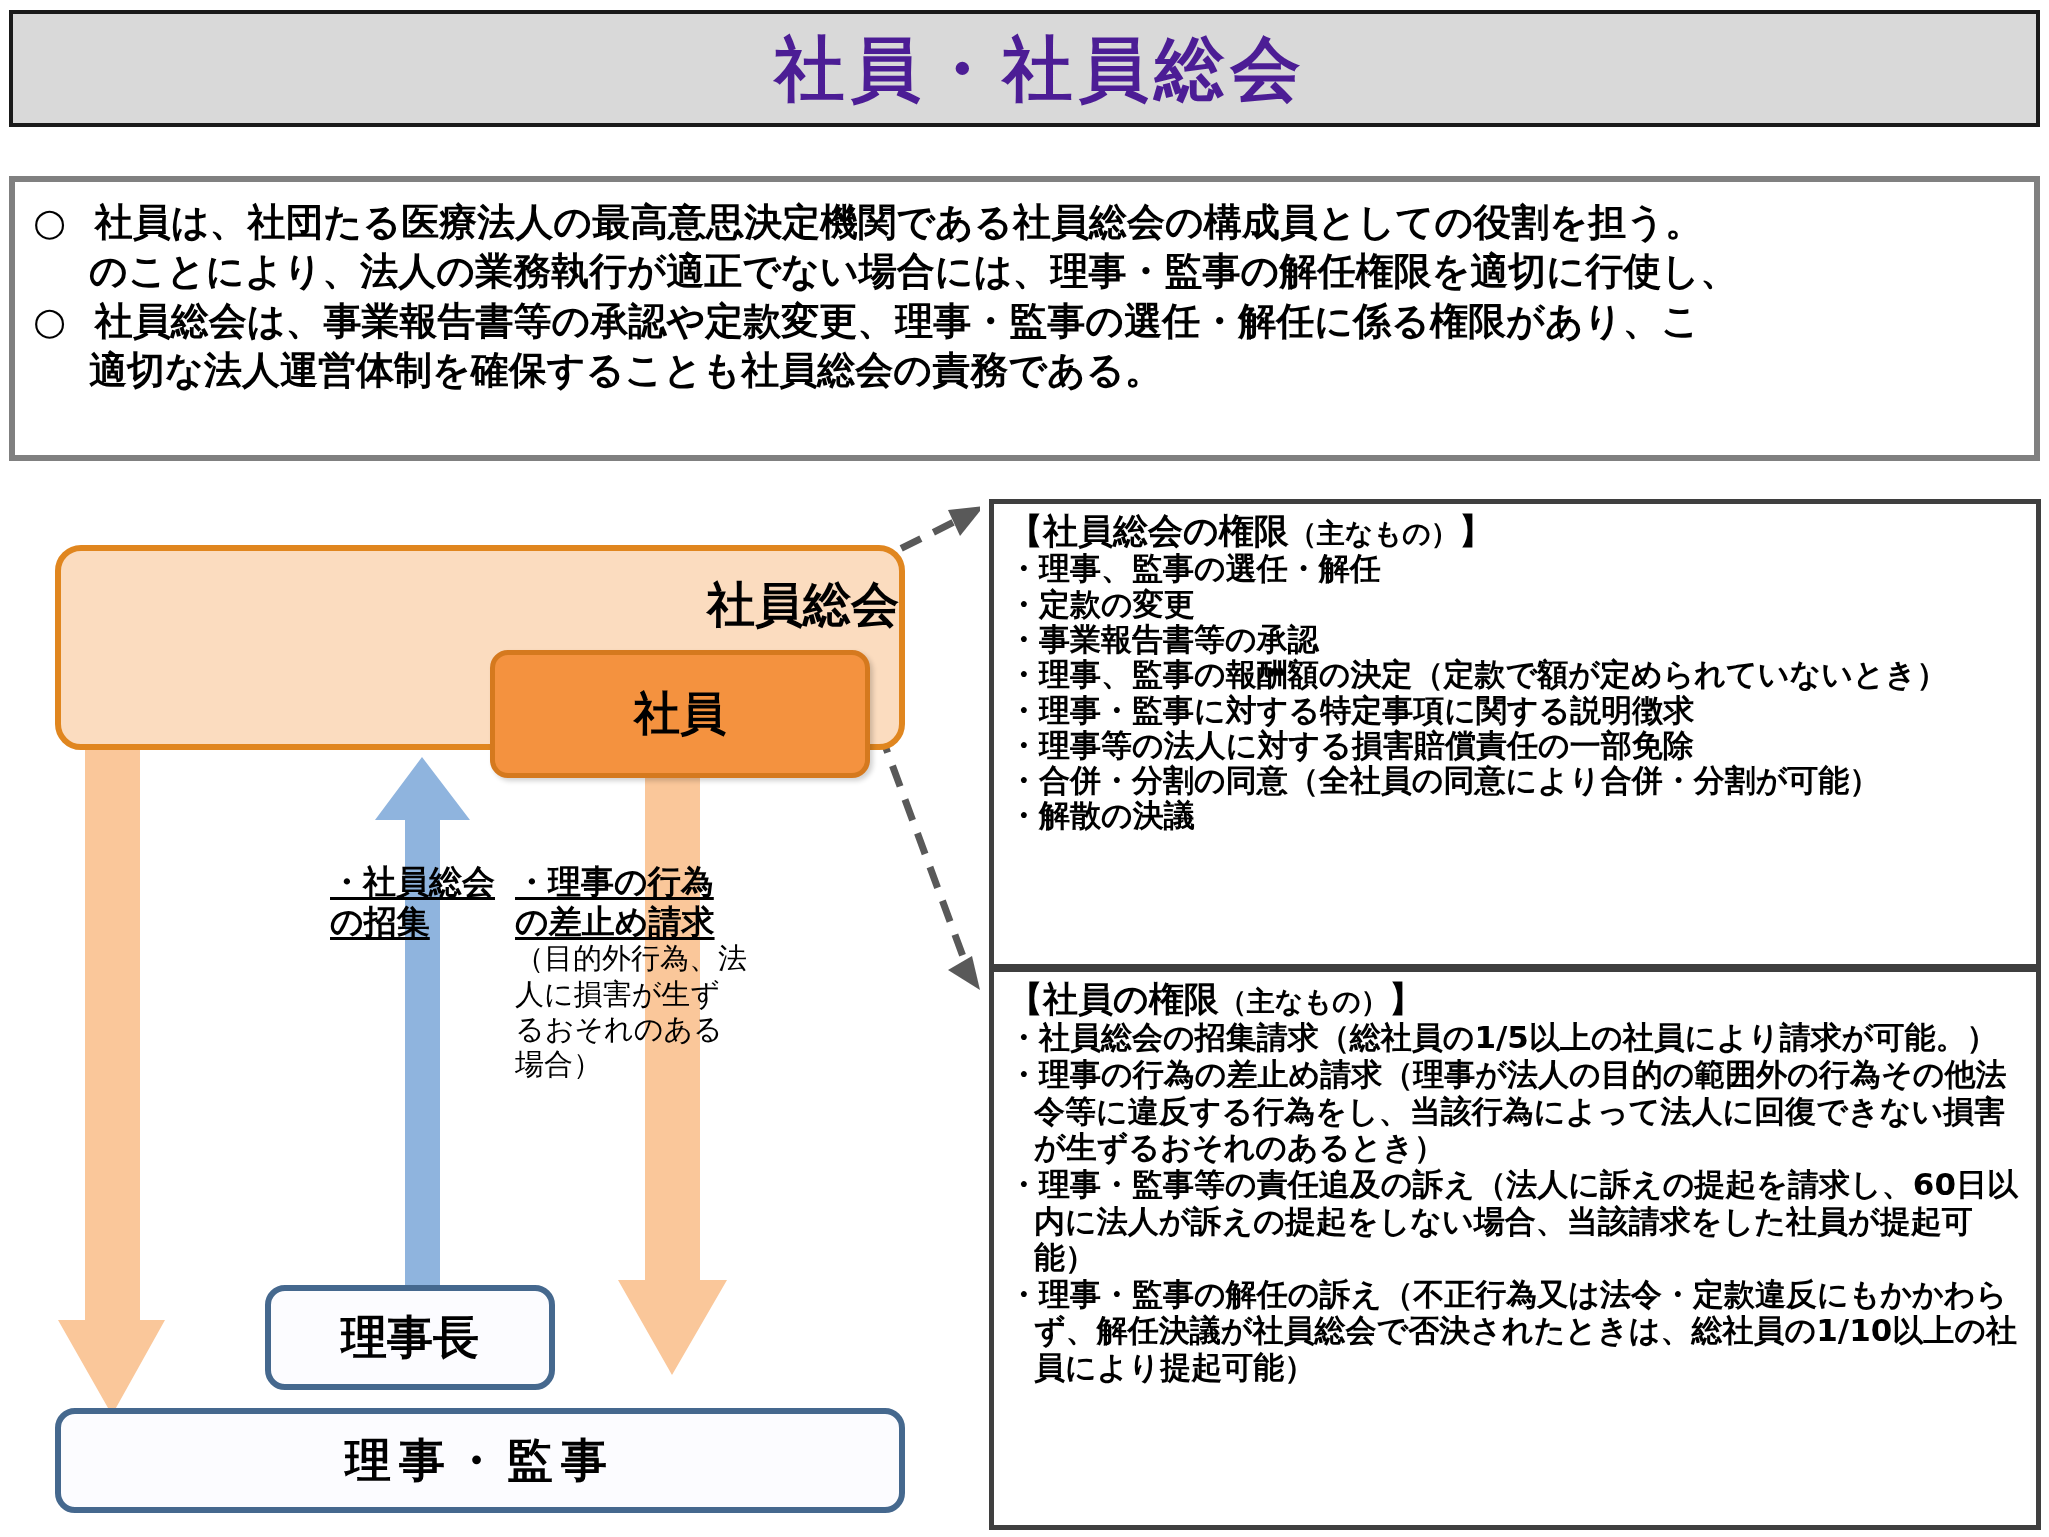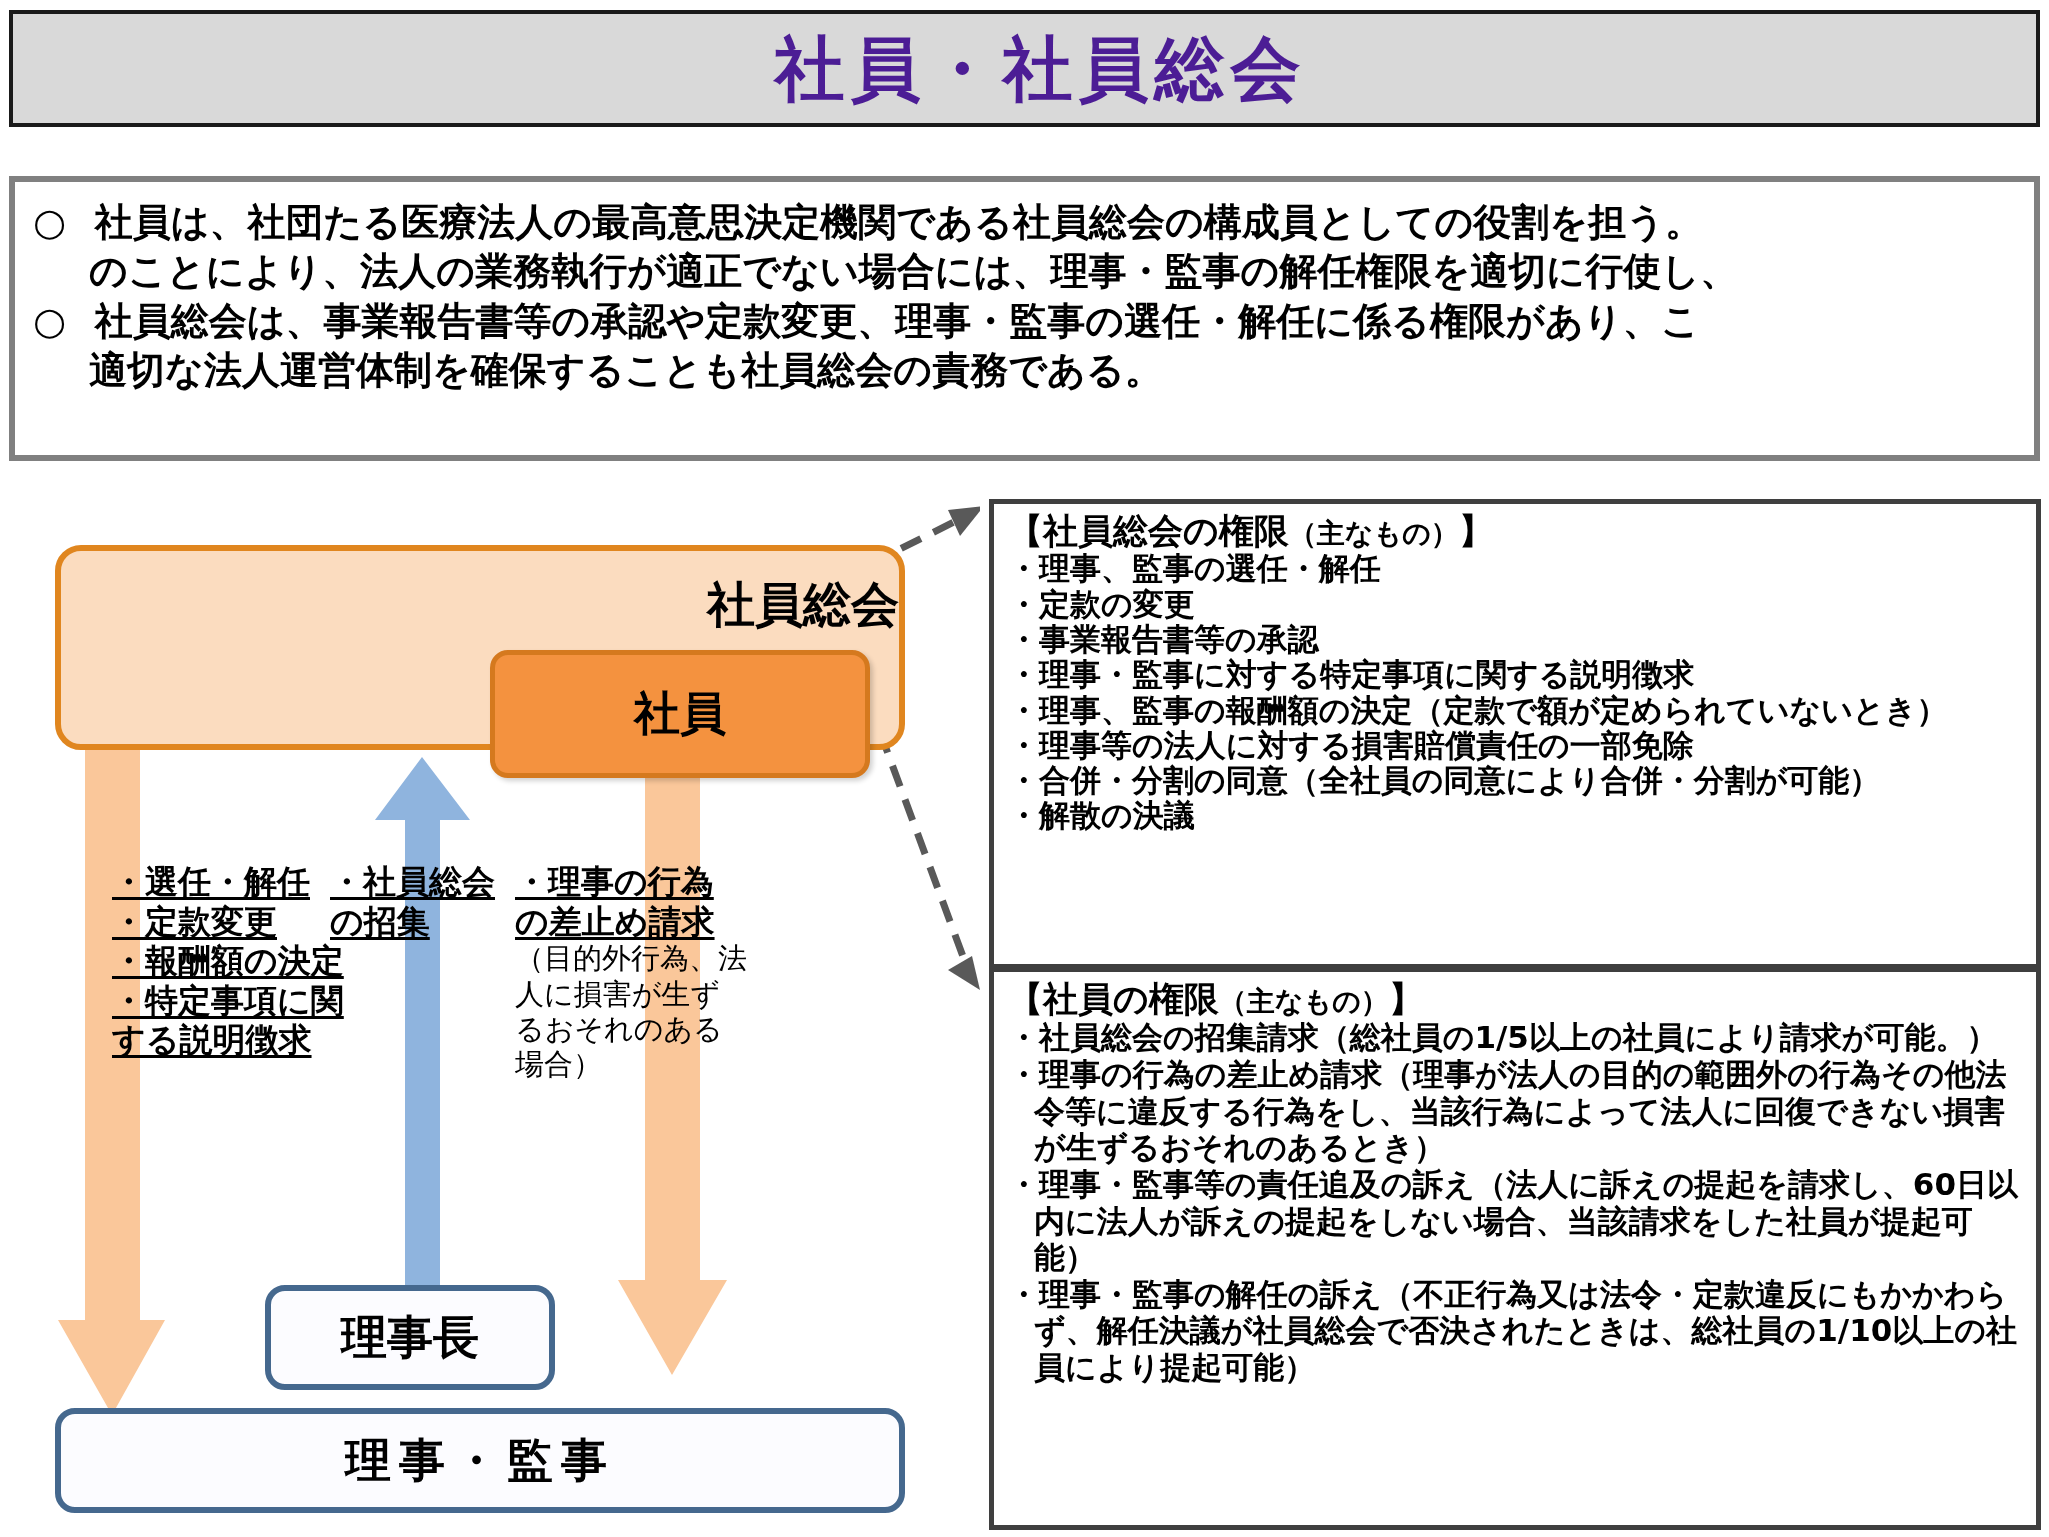--- a/index.html
+++ b/index.html
@@ -161,22 +161,22 @@
   </div>
 
   <div class="panel" id="panel-kengen-soukai">
     <div class="panel-title">
       <span>【社員総会の権限</span><span class="small">（主なもの）</span><span>】</span>
     </div>
     <ul class="panel-list">
       <li>・理事、監事の選任・解任</li>
       <li>・定款の変更</li>
       <li>・事業報告書等の承認</li>
+      <li>・理事、監事の報酬額の決定（定款で額が定められていないとき）</li>
       <li>・理事・監事に対する特定事項に関する説明徴求</li>
-      <li>・理事、監事の報酬額の決定（定款で額が定められていないとき）</li>
       <li>・理事等の法人に対する損害賠償責任の一部免除</li>
       <li>・合併・分割の同意（全社員の同意により合併・分割が可能）</li>
       <li>・解散の決議</li>
     </ul>
   </div>
 
   <div class="panel" id="panel-kengen-shain">
     <div class="panel-title">
       <span>【社員の権限</span><span class="small">（主なもの）</span><span>】</span>
     </div>
@@ -210,27 +210,20 @@
     </svg>
 
     <div class="soukai-box">
       <div class="soukai-label">社員総会</div>
     </div>
 
     <div class="shain-box">
       <span class="shain-label">社員</span>
     </div>
 
-    <div class="cap" id="cap-left">
-      <div class="u">・選任・解任</div>
-      <div class="u">・定款変更</div>
-      <div class="u">・報酬額の決定</div>
-      <div class="u">・特定事項に関</div>
-      <div class="u">する説明徴求</div>
-    </div>
 
     <div class="cap" id="cap-mid">
       <div class="u">・社員総会</div>
       <div class="u">の招集</div>
     </div>
 
     <div class="cap" id="cap-right">
       <div class="u">・理事の行為</div>
       <div class="u">の差止め請求</div>
       <div class="sub">（目的外行為、法</div>

